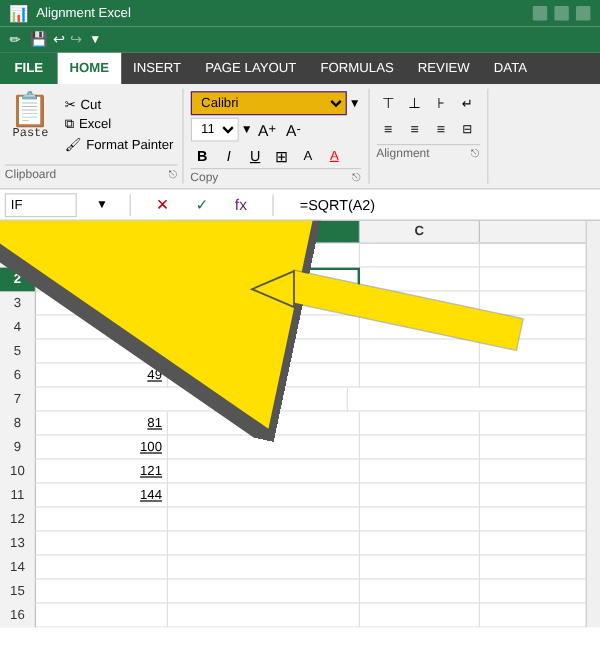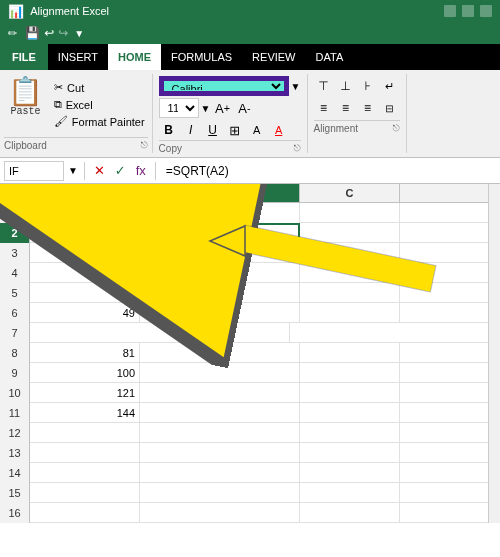--- a/index.html
+++ b/index.html
@@ -13,21 +13,21 @@
       display: flex;
       align-items: center;
       padding: 0 8px;
       font-size: 11px;
     }
     .title-bar-icons { display: flex; gap: 6px; margin-left: auto; }
     .title-bar-icon { width: 12px; height: 12px; background: rgba(255,255,255,0.3); border-radius: 1px; }
 
     
     .ribbon-tabs {
-      background: #000000;
+      background: #404040;
       display: flex;
       height: 26px;
       padding-left: 0;
     }
     .ribbon-tab {
       padding: 4px 10px;
       font-size: 11px;
       color: white;
       cursor: pointer;
       height: 100%;
@@ -56,22 +56,22 @@
     .small-btn {
       display: flex;
       align-items: center;
       gap: 4px;
       padding: 1px 3px;
       font-size: 11px;
       cursor: pointer;
       border-radius: 2px;
     }
     .font-selector {
-      border: 5px solid #4c1d95;
-      background: #5eead4;
+      border: 1px solid #4c1d95;
+      background: #eab308;
       padding: 1px 4px;
       font-size: 11px;
       width: 130px;
       height: 20px;
     }
     .size-selector {
       border: 1px solid #ccc;
       background: white;
       padding: 1px 4px;
       font-size: 11px;
@@ -91,21 +91,21 @@
     .font-btn.italic { font-style: italic; }
 
     
     .formula-bar {
       display: flex;
       align-items: center;
       height: 26px;
       border-bottom: 1px solid #c0c0c0;
       background: white;
       padding: 0 4px;
-      gap: 4px;
+      gap: 16px;
     }
     .cell-ref-box {
       border: 1px solid #ccc;
       width: 60px;
       height: 20px;
       padding: 0 4px;
       font-size: 11px;
       display: flex; align-items: center;
     }
     .formula-divider {
@@ -195,20 +195,21 @@
       font-weight: bold;
     }
     .cell {
       height: 20px;
       border-right: 1px solid #e0e0e0;
       display: flex;
       align-items: center;
       padding: 0 4px;
       font-size: 11px;
       overflow: hidden;
+      text-decoration: underline;
     }
     .cell-a { width: 110px; min-width: 110px; justify-content: flex-end; }
     .cell-b { width: 160px; min-width: 160px; }
     .cell-c { width: 100px; min-width: 100px; }
     .cell.header-cell {
       font-weight: bold;
       background: #fff;
       justify-content: flex-start;
     }
     .cell.active-cell {
@@ -264,22 +265,23 @@
 <div style="background:#217346; height:22px; display:flex; align-items:center; padding:0 8px; gap:4px;">
   <span style="color:white; font-size:11px; margin-right:4px;">✏</span>
   <span style="color:white; font-size:12px;">💾</span>
   <span style="color:white; font-size:12px;">↩</span>
   <span style="color:white; font-size:12px; opacity:0.5;">↪</span>
   <span style="color:white; font-size:10px; margin-left:2px;">▼</span>
 </div>
 
 <div class="ribbon-tabs">
   <div class="ribbon-tab file">FILE</div>
+  <div class="ribbon-tab active">HOME</div>
   <div class="ribbon-tab">INSERT</div>
-  <div class="ribbon-tab active">HOME</div>
+  <div class="ribbon-tab">PAGE LAYOUT</div>
   <div class="ribbon-tab">FORMULAS</div>
   <div class="ribbon-tab">REVIEW</div>
   <div class="ribbon-tab">DATA</div>
 </div>
 
 <div class="ribbon">
 
   <div style="display:flex; flex-direction:column; padding:2px 4px; border-right:1px solid #d0d0d0; min-width:70px;">
     <div style="display:flex; flex:1; gap:4px; align-items:flex-start;">
       <div style="display:flex; flex-direction:column; align-items:center; cursor:pointer; padding:2px 4px;">

